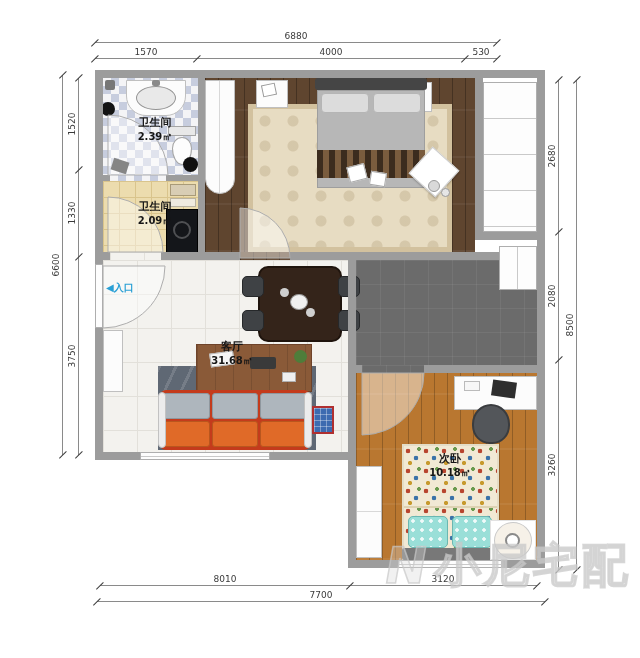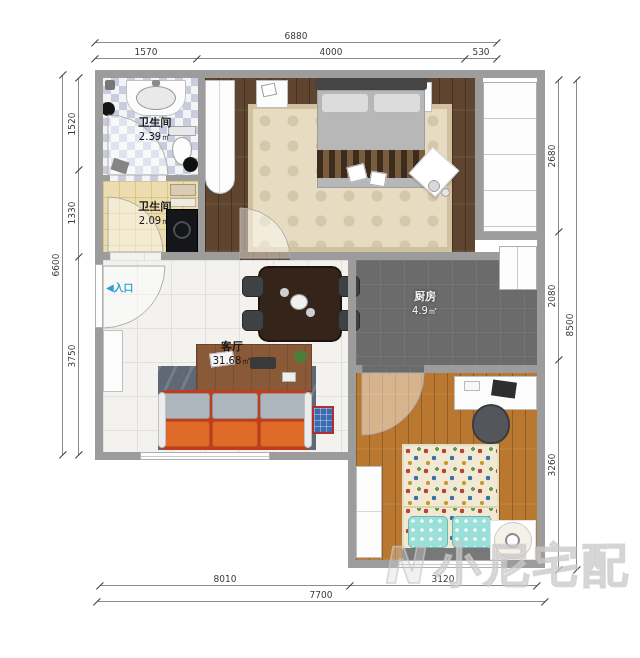--- a/index.html
+++ b/index.html
@@ -46,21 +46,21 @@
     background-size:18px 20px;}
   .pillow-teal{background:#9adfd8;border:1px solid #6bb7b1;border-radius:5px;
     background-image:radial-gradient(circle at 4px 4px,rgba(255,255,255,0.85) 1.5px,transparent 2px);background-size:9px 9px;}
   .sofa{background:#c43b1c;border-radius:6px;padding:3px;display:flex;flex-direction:column;gap:2px;}
   .sofa-row{display:flex;gap:2px;flex:1;}
   .cushion-gray{flex:1;background:#aeb6bd;border:1px solid #8f979e;border-radius:3px;}
   .cushion-orange{flex:1;background:#e06a28;border:1px solid #b9561e;border-radius:3px;}
   .chair{position:absolute;z-index:3;width:20px;height:19px;background:#3f4245;border:1px solid #26282a;border-radius:5px;}
   
   .room-label{position:absolute;z-index:7;text-align:center;font-weight:bold;font-size:11px;color:#161616;line-height:1.3;}
-  .room-label .area{display:block;font-weight:normal;font-size:10px;}
+  .room-label .area{display:block;font-weight:bold;font-size:10px;}
   .room-label.light{color:#f4f4f4;text-shadow:0 0 3px rgba(0,0,0,0.65);}
   .entrance{position:absolute;z-index:7;font-size:10px;font-weight:bold;color:#2aa0d5;white-space:nowrap;}
   
   .dimh,.dimv{position:absolute;z-index:8;}
   .dimh{border-top:1px solid #8a8a8a;height:0;}
   .dimv{border-left:1px solid #8a8a8a;width:0;}
   .tk{position:absolute;width:10px;height:1.4px;background:#3c3c3c;}
   .dimh .tk{top:0;transform:translate(-50%,-50%) rotate(-45deg);}
   .dimv .tk{left:0;transform:translate(-50%,-50%) rotate(-45deg);}
   .lab{position:absolute;font-size:9px;color:#3a3a3a;white-space:nowrap;}
@@ -202,27 +202,27 @@
   </svg>
 
   <div class="room-label" style="left:113px;top:116px;width:84px;">
     <span>卫生间</span>
     <span class="area">2.39㎡</span>
   </div>
   <div class="room-label" style="left:113px;top:200px;width:84px;">
     <span>卫生间</span>
     <span class="area">2.09㎡</span>
   </div>
-  <div class="room-label light" style="left:383px;top:290px;width:84px;">
-    <span>厨房</span>
-    <span class="area">4.9㎡</span>
-  </div>
   <div class="room-label" style="left:190px;top:340px;width:84px;">
     <span>客厅</span>
     <span class="area">31.68㎡</span>
+  </div>
+  <div class="room-label" style="left:408px;top:452px;width:84px;">
+    <span>次卧</span>
+    <span class="area">10.18㎡</span>
   </div>
 
   <div class="entrance" style="left:106px;top:281px;">
     <span>◀</span><span>入口</span>
   </div>
 
   <div class="dimh" style="left:95px;top:42px;width:402px;">
     <i class="tk" style="left:0;"></i>
       <i class="tk" style="left:402px;"></i>
     <span class="lab" style="left:201px;">6880</span>

